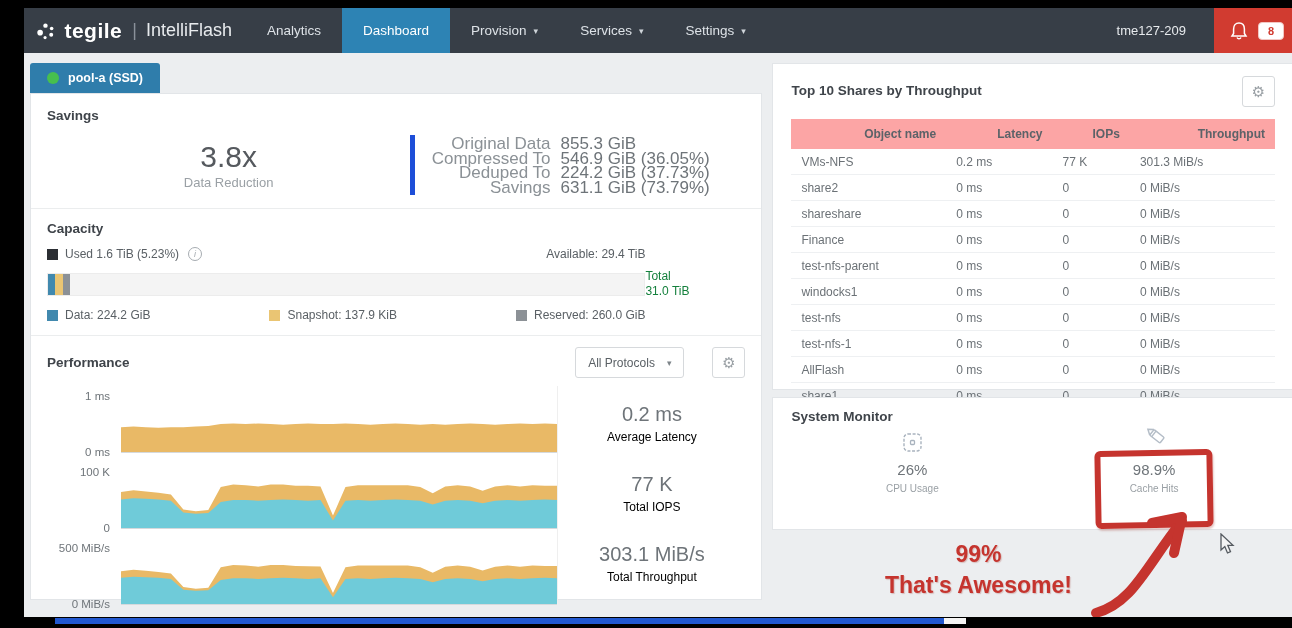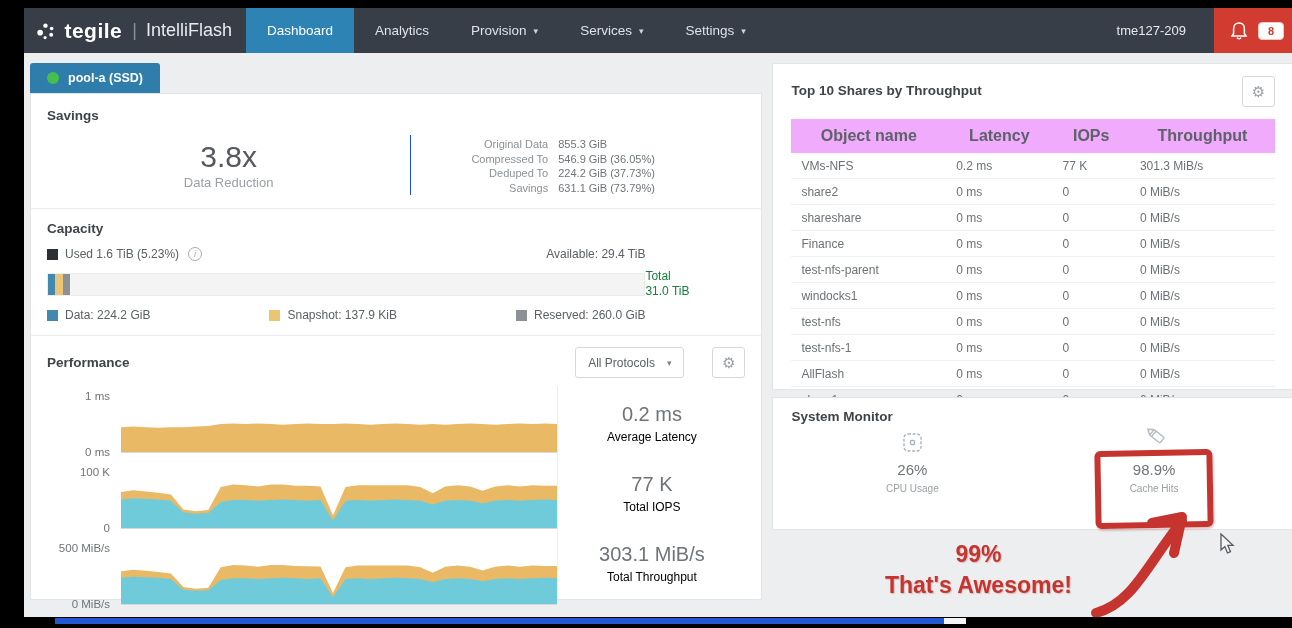--- a/index.html
+++ b/index.html
@@ -38,21 +38,21 @@
   h3.sec-title { font-size:13.5px; color:#3f444a; font-weight:bold; }
   .sec-divider { border:none; border-top:1px solid #ebedee; margin:13px -16px 0 -16px; }
 
   
   .savings { padding-top:14px; }
   .savings .sec-title { margin-bottom:12px; }
   .savings-body { display:flex; }
   .ratio-block { width:52%; text-align:center; padding-top:5px; }
   .ratio-value { font-size:30px; color:#55595e; }
   .ratio-label { font-size:13px; color:#9aa0a5; margin-top:1px; }
-  .savings-rows { width:48%; font-size:11px; line-height:14.5px; border-left:1px solid #1d4ed8; padding-top:2px; }
+  .savings-rows { width:48%; font-size:17px; line-height:14.5px; border-left:5px solid #1d4ed8; padding-top:2px; }
   .s-row { display:flex; }
   .s-label { width:44%; text-align:right; color:#8b9196; padding-right:10px; }
   .s-value { color:#6e7479; }
 
   
   .capacity .sec-title { margin:12px 0 11px; }
   .cap-row1 { display:flex; justify-content:space-between; width:calc(100% - 100px); font-size:12px; color:#5a6065; }
   .cap-used { display:flex; align-items:center; gap:7px; }
   .sq { width:11px; height:11px; display:inline-block; flex-shrink:0; }
   .sq-used { background:#2b2e33; }
@@ -80,21 +80,21 @@
   .stats-col { width:188px; border-left:1px solid #efefef; display:flex; flex-direction:column; padding:2px 0 6px; }
   .stat { flex:1; display:flex; flex-direction:column; align-items:center; justify-content:center; }
   .stat-value { font-size:20px; color:#6e7479; }
   .stat-label { font-size:12px; color:#000000; margin-top:4px; }
 
   
   .shares-panel { height:327px; padding:12px 18px 10px; }
   .shares-head { display:flex; justify-content:space-between; align-items:flex-start; }
   .shares-head .sec-title { padding-top:7px; }
   .shares-table { width:100%; border-collapse:collapse; margin-top:12px; font-size:12px; table-layout:fixed; }
-  .shares-table th { background:#f0abfc; text-align:center; padding:8px 10px; color:#5c6268; font-size:16px; }
+  .shares-table th { background:#fca5a5; text-align:right; padding:8px 10px; color:#5c6268; font-size:12px; }
   .shares-table th:nth-child(1){ width:32%; } .shares-table th:nth-child(2){ width:22%; }
   .shares-table th:nth-child(3){ width:16%; } .shares-table th:nth-child(4){ width:30%; }
   .shares-table td { padding:5.5px 10px; color:#6b7176; border-top:1px solid #eef0f2; white-space:nowrap; overflow:hidden; }
   .shares-table tbody tr:first-child td { border-top:none; }
 
   .sysmon-panel { margin-top:7px; height:133px; padding:11px 18px; position:relative; }
   .metrics { display:flex; margin-top:2px; }
   .metric { width:50%; display:flex; flex-direction:column; align-items:center; position:relative; }
   .metric-icon { height:30px; display:flex; align-items:flex-end; justify-content:center; margin-bottom:5px; }
   .metric-value { font-size:15px; color:#6e7479; }
@@ -127,25 +127,25 @@
             <circle cx="19" cy="10" r="2.2"></circle>
               <circle cx="18.5" cy="17.5" r="2.4"></circle>
             <circle cx="11" cy="21" r="1.9"></circle>
           </g>
         </svg>
         <span class="logo-name">tegile</span>
         <span class="logo-sep">|</span>
         <span class="logo-product">IntelliFlash</span>
       </div>
       <div class="nav-tabs">
+        <div class="nav-tab">
+          <span>Analytics</span>
+        </div>
         <div class="nav-tab active">
           <span>Dashboard</span>
-        </div>
-        <div class="nav-tab">
-          <span>Analytics</span>
         </div>
         <div class="nav-tab">
           <span>Provision</span>
           <span class="caret">▾</span>
         </div>
         <div class="nav-tab">
           <span>Services</span>
           <span class="caret">▾</span>
         </div>
         <div class="nav-tab">

